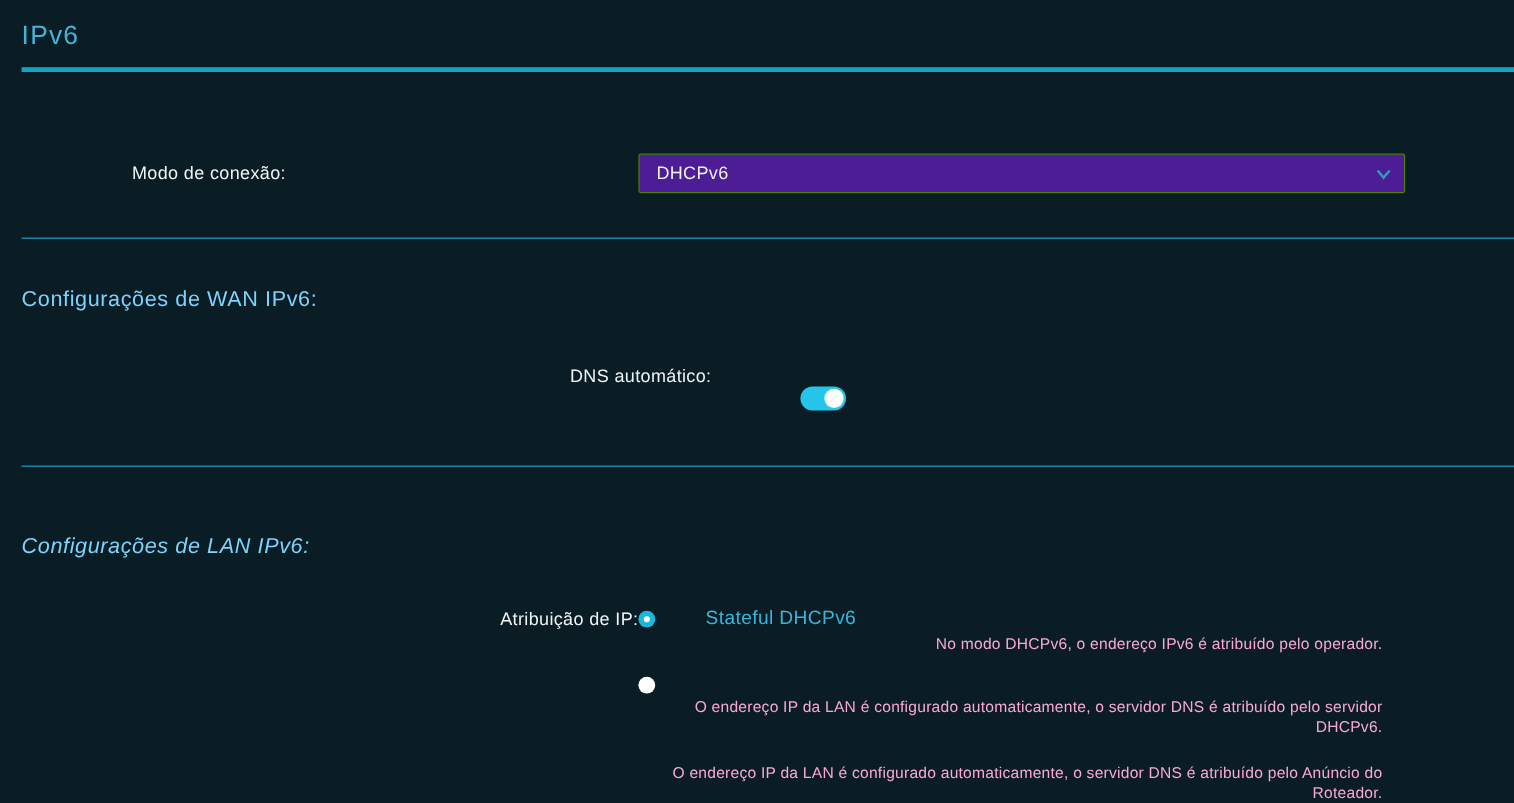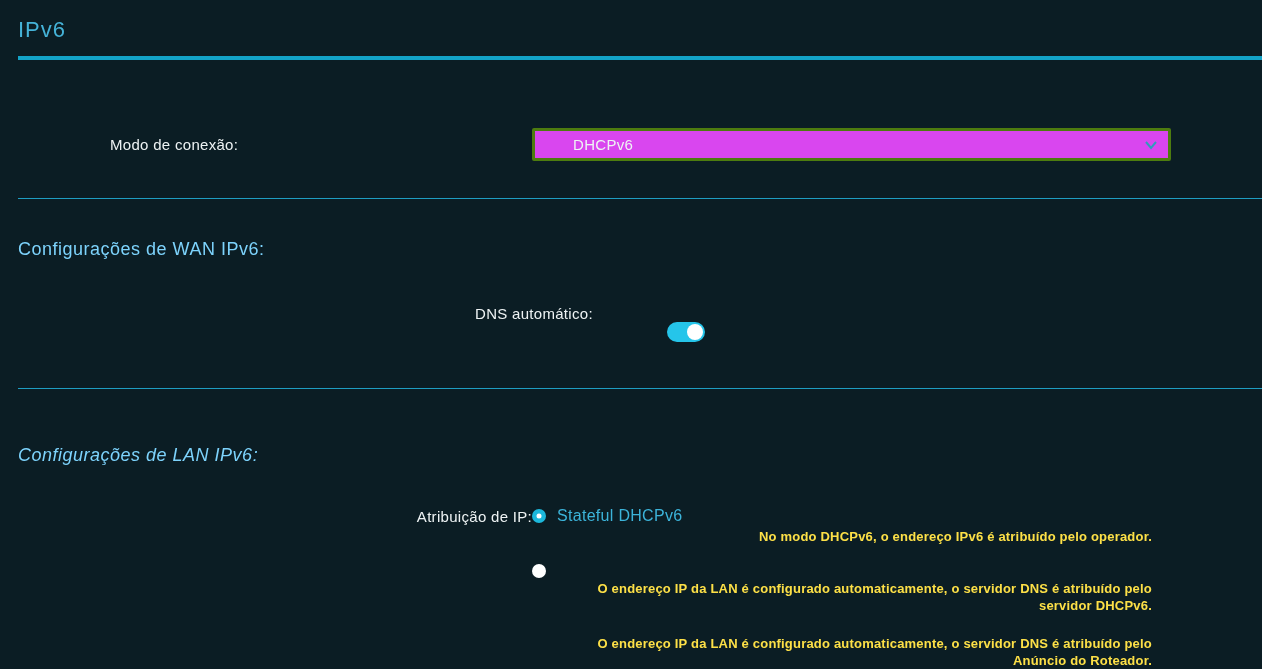--- a/index.html
+++ b/index.html
@@ -35,27 +35,26 @@
     color: #eef3f4;
     letter-spacing: 0.3px;
   }
 
   
   .row-connection { margin-top: 68px; }
   .select-box {
     position: relative;
     width: 639px;
     height: 33px;
-    background: #d946ef;
-    border: 3px solid #4d7c0f;
+    background: #4c1d95;
+    border: 1px solid #4d7c0f;
     border-radius: 2px;
     display: flex;
     align-items: center;
     cursor: pointer;
-    padding-left: 24px;
   }
   .select-value {
     padding-left: 14px;
     font-size: 15px;
     color: #eef3f4;
     letter-spacing: 0.3px;
   }
   .select-chevron {
     position: absolute;
     right: 10px;
@@ -107,21 +106,21 @@
     border-radius: 50%;
     background: #ffffff;
   }
 
   
   .row-ip { margin-top: 40px; align-items: flex-start; text-align: right; }
   .row-ip .form-label { padding-top: 2px; }
   .radio-group { display: flex; flex-direction: column; }
   .radio-option { margin-bottom: 19px; cursor: pointer; }
   .radio-option:last-child { margin-bottom: 0; }
-  .radio-line { display: flex; align-items: center; }
+  .radio-line { display: flex; align-items: center; gap: 31px; }
   .radio-circle {
     width: 14px;
     height: 14px;
     border-radius: 50%;
     background: #ffffff;
     flex-shrink: 0;
     position: relative;
   }
   .radio-option.selected .radio-circle { background: #1cb8dc; }
   .radio-option.selected .radio-circle::after {
@@ -140,22 +139,21 @@
     letter-spacing: 0.3px;
     color: #eef3f4;
   }
   .radio-option.selected .radio-label { color: #3cb4da; }
   .radio-desc {
     margin: 2px 0 0 25px;
     max-width: 595px;
     font-size: 13px;
     line-height: 17px;
     letter-spacing: 0.2px;
-    color: #fde047;
-    font-weight: bold;
+    color: #f9a8d4;
   }
 </style>
 </head>
 <body>
 
 <div class="page">
 
   <h1 class="page-title">IPv6</h1>
   <div class="title-rule"></div>
 

